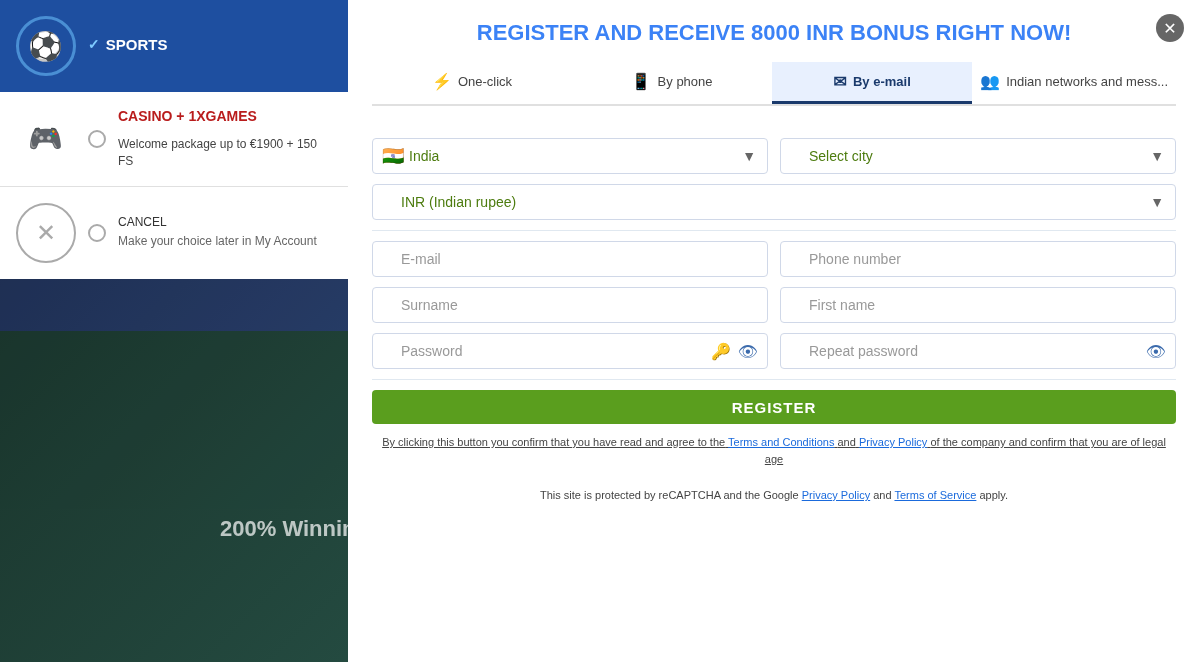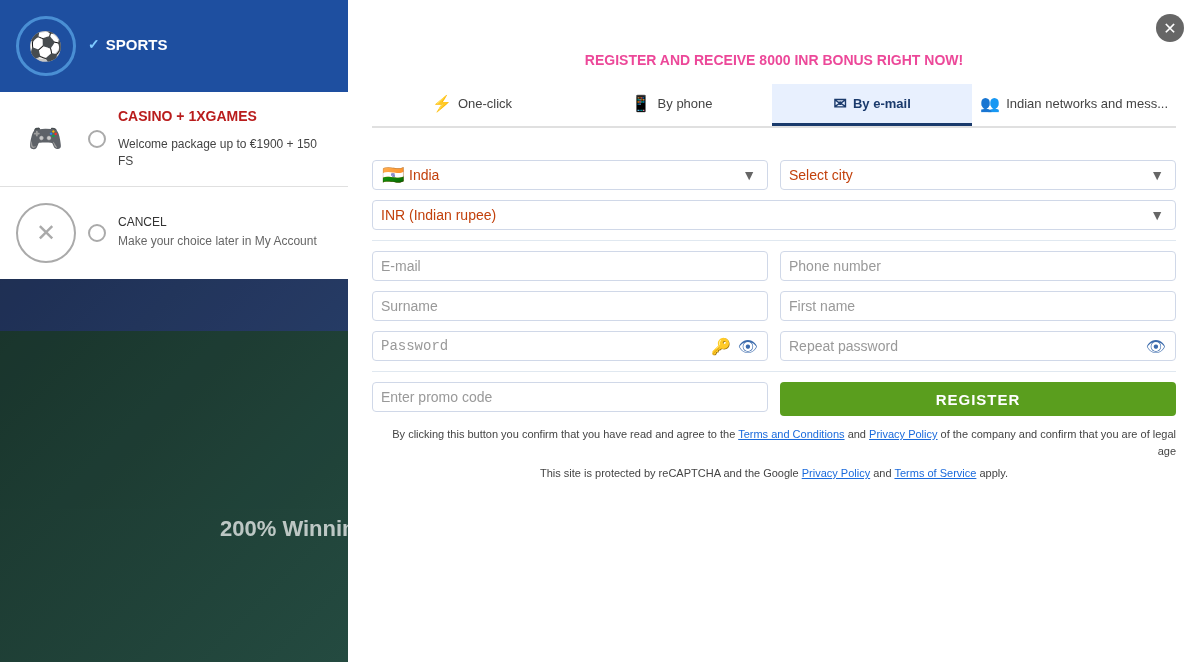--- a/index.html
+++ b/index.html
@@ -204,26 +204,25 @@
       cursor: pointer;
       z-index: 30;
     }
 
     .modal-header {
       background: white;
       padding: 20px 24px 16px;
     }
 
     .modal-title {
-      font-size: 14px;
+      font-size: 22px;
       font-weight: 900;
-      color: #ec4899;
+      color: #3b82f6;
       text-align: center;
       margin-bottom: 16px;
-      margin-top: 32px;
     }
 
     .tabs {
       display: flex;
       border-bottom: 2px solid #e0e0e0;
       gap: 0;
     }
 
     .tab {
       flex: 1;
@@ -260,26 +259,26 @@
       margin-bottom: 10px;
     }
 
     .form-field {
       flex: 1;
       position: relative;
     }
 
     .form-select, .form-input {
       width: 100%;
-      height: 30px;
+      height: 36px;
       border: 1px solid #d0d8e8;
       border-radius: 4px;
-      padding: 0 8px;
+      padding: 0 28px;
       font-size: 14px;
-      color: #c2410c;
+      color: #4d7c0f;
       background: white;
       appearance: none;
       -webkit-appearance: none;
     }
 
     .form-input::placeholder {
       color: #999;
     }
 
     .select-wrapper {
@@ -324,21 +323,20 @@
       color: #3a6aac;
     }
 
     .input-icon {
       font-size: 16px;
       cursor: pointer;
     }
 
     .password-input {
       padding-right: 60px;
-      font-family: Liberation Mono, monospace;
     }
 
     .repeat-password-input {
       padding-right: 36px;
     }
 
     .promo-register-row {
       display: flex;
       gap: 12px;
       margin-bottom: 10px;
@@ -357,23 +355,24 @@
       border-radius: 4px;
       font-size: 15px;
       font-weight: bold;
       letter-spacing: 1px;
       cursor: pointer;
     }
 
     .terms-text {
       font-size: 11px;
       color: #444;
-      text-align: right;
+      text-align: center;
       line-height: 1.5;
-      margin-bottom: 6px;
+      margin-bottom: 20px;
+      text-decoration: underline;
     }
 
     .terms-text a {
       color: #1a6adc;
       text-decoration: underline;
     }
 
     .recaptcha-text {
       font-size: 11px;
       color: #444;
@@ -524,23 +523,20 @@
         <input type="password" class="form-input repeat-password-input" placeholder="Repeat password" style="">
         <div class="input-icons">
           <span class="input-icon">👁</span>
         </div>
       </div>
     </div>
 
     <div class="divider"></div>
 
     <div class="promo-register-row">
-      <div class="promo-field">
-        <input type="text" class="form-input" placeholder="Enter promo code" style="">
-      </div>
       <button class="register-btn">REGISTER</button>
     </div>
 
     <div class="terms-text">
       <span>By clicking this button you confirm that you have read and agree to the</span>
       <a href="#">Terms and Conditions</a>
       <span>and</span>
       <a href="#">Privacy Policy</a>
       <span>of the company and confirm that you are of legal age</span>
     </div>

